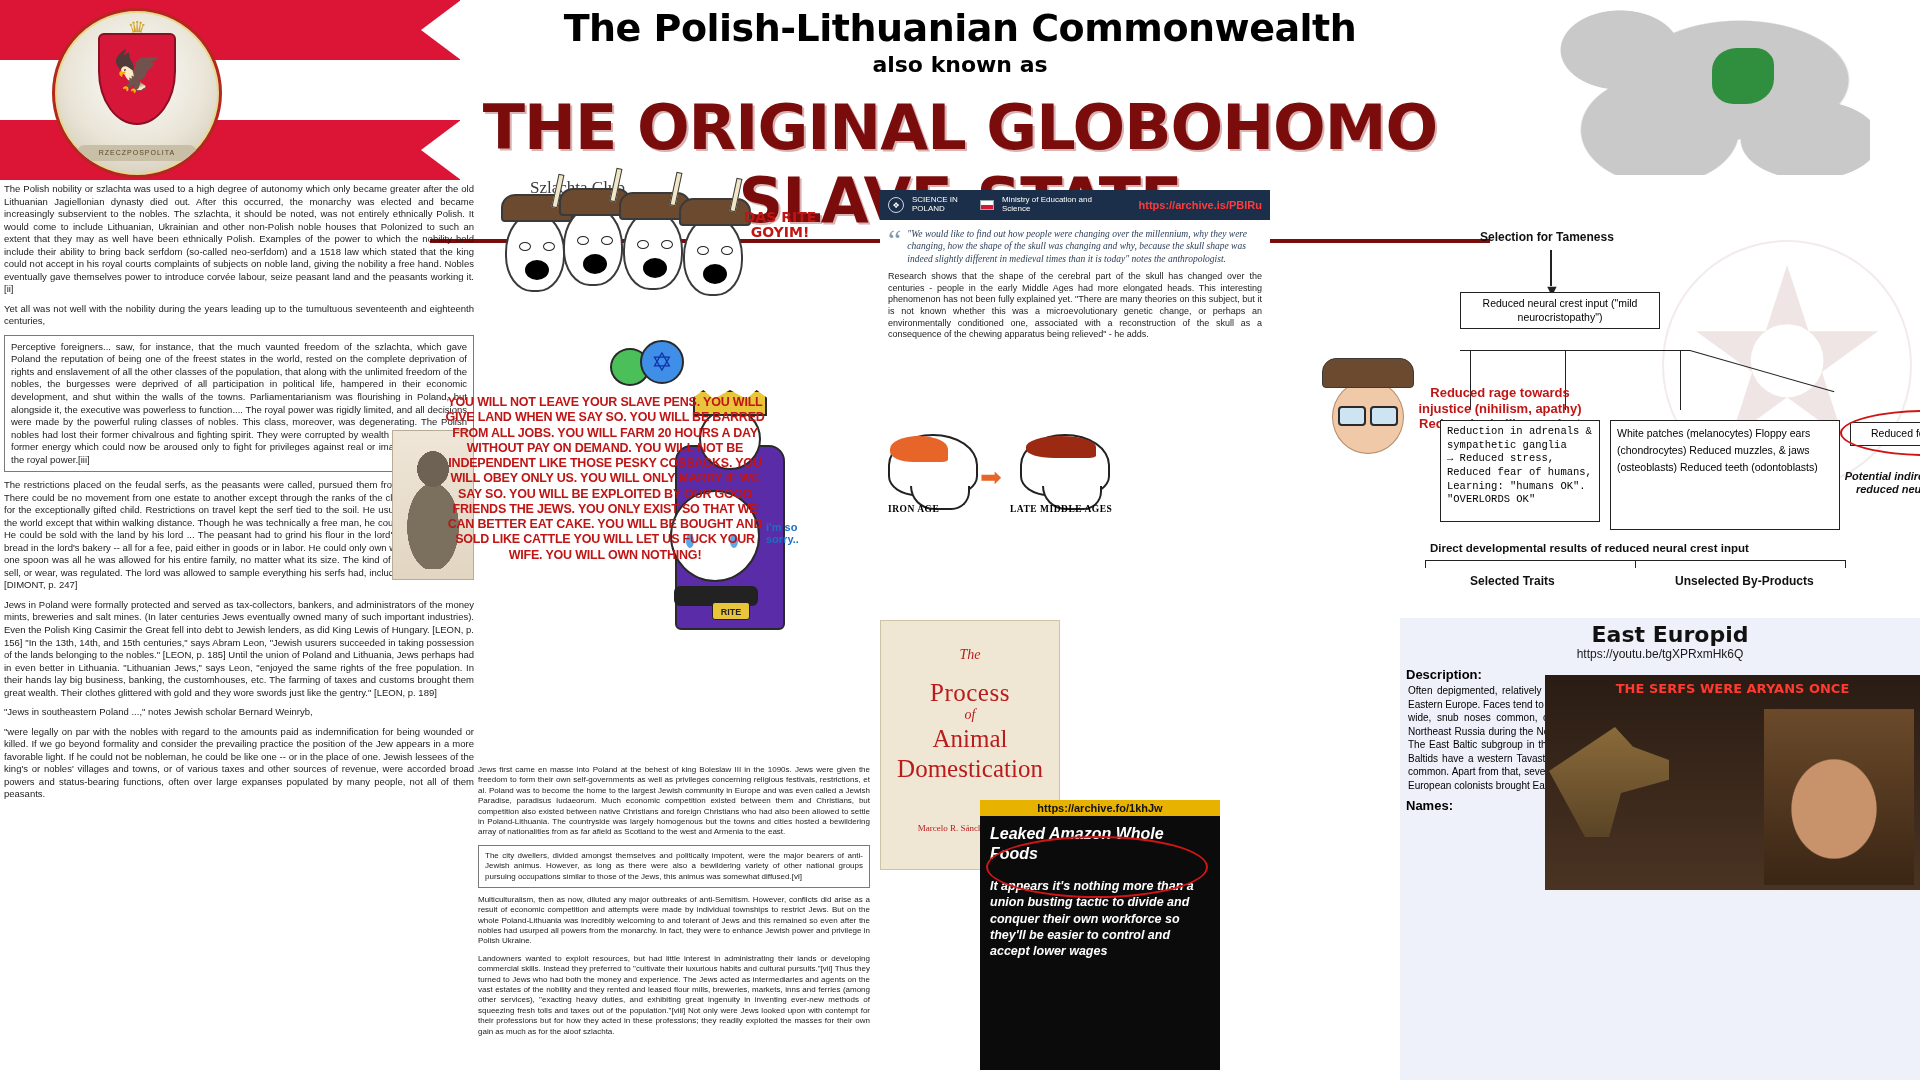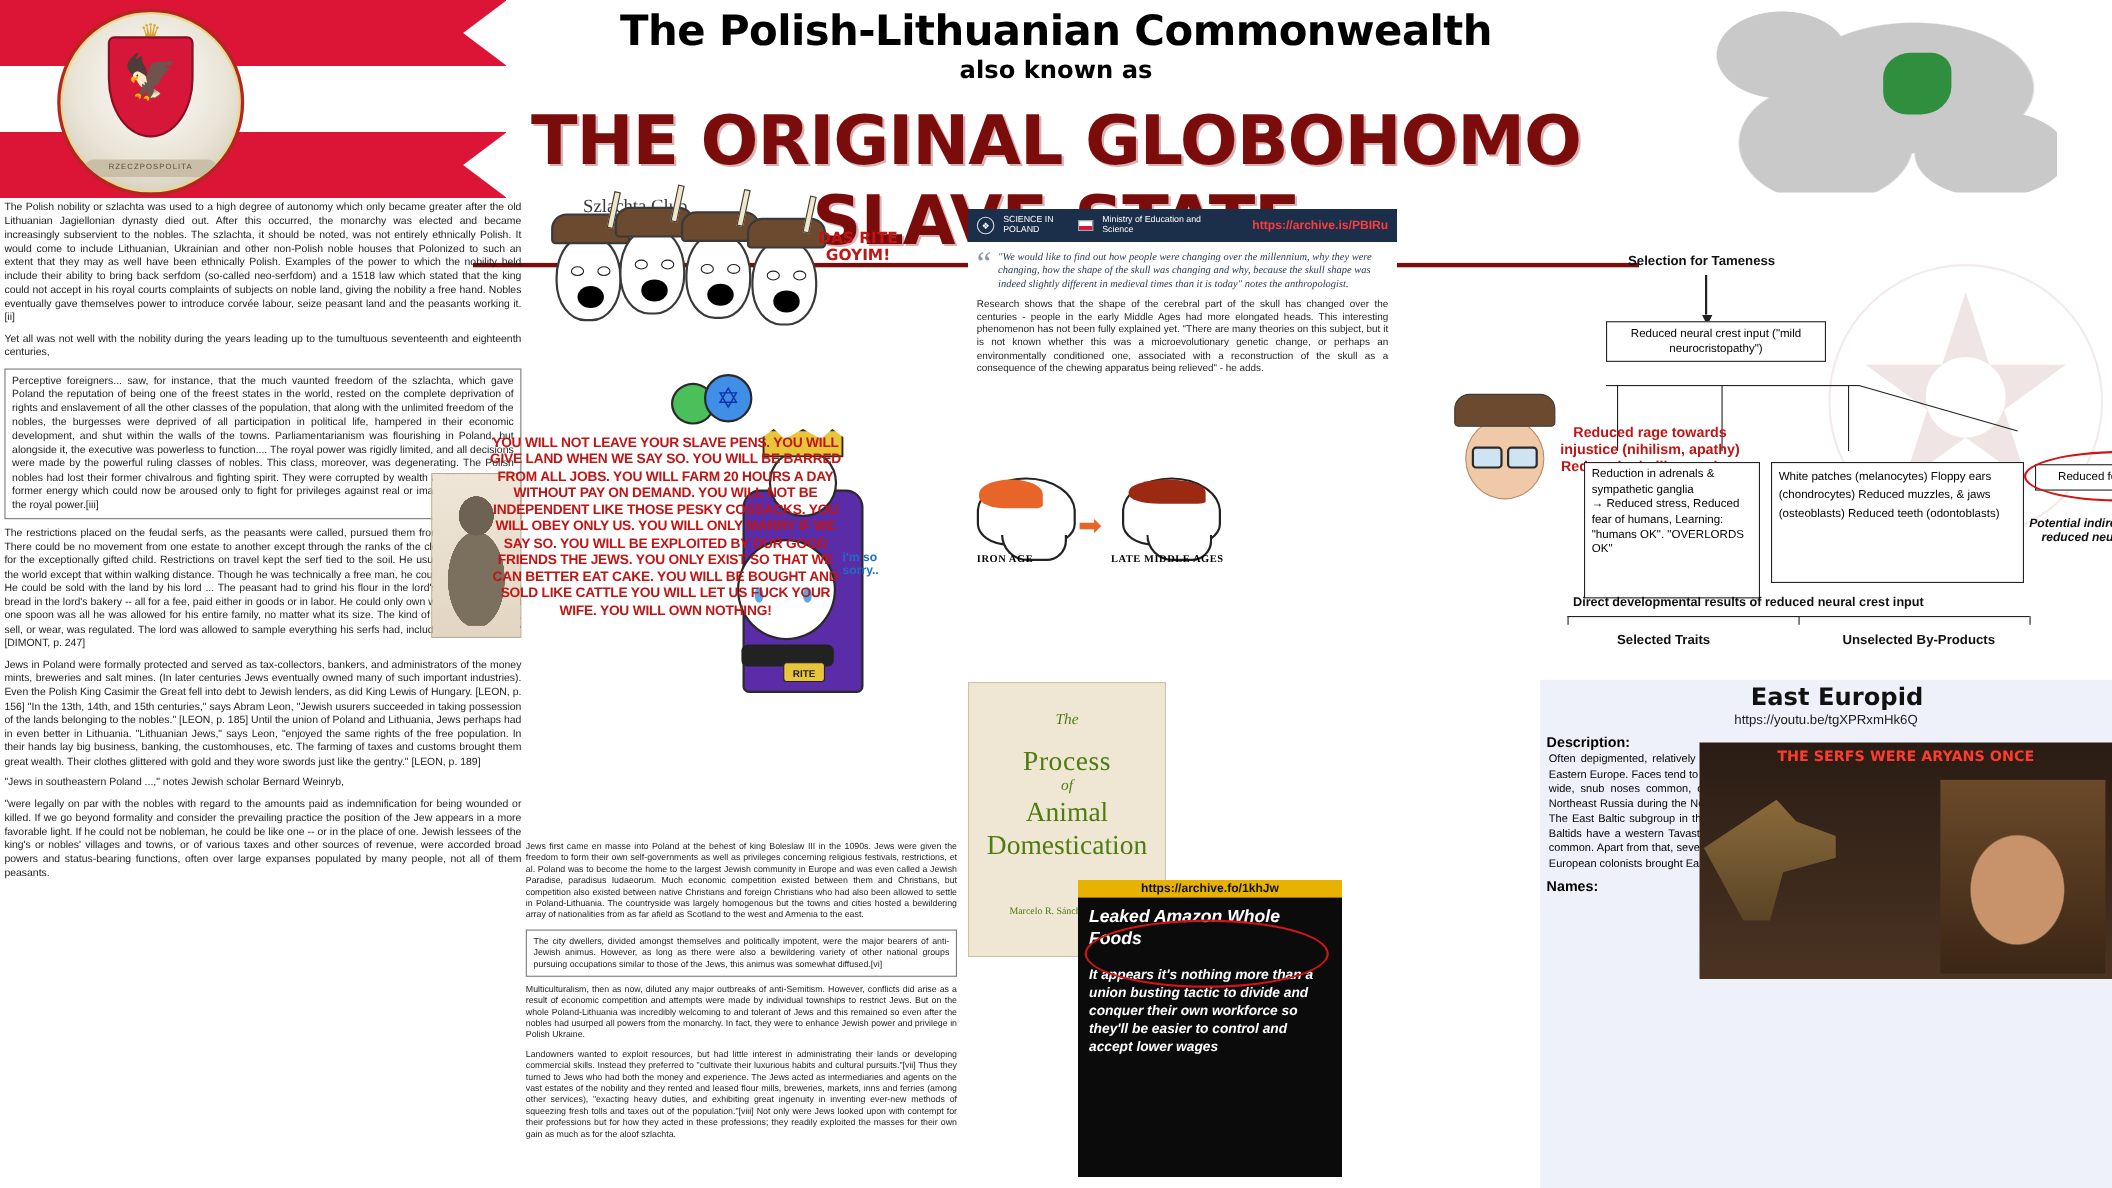--- a/index.html
+++ b/index.html
@@ -206,21 +206,21 @@
   #serf .collar {
     position:absolute; left:14px; top:96px; width:84px; height:20px;
     background:#222; border-radius:6px;
   }
   #serf .tag {
     position:absolute; left:52px; top:112px; width:38px; height:18px;
     background:#e8c53a; border:1px solid #222; border-radius:3px;
     font-size:9px; font-weight:bold; text-align:center; line-height:18px; color:#222;
   }
   #serf .sorry {
-    position:absolute; left:106px; top:12px; width:36px;
+    position:absolute; left:106px; top:32px; width:36px;
     font-size:11px; color:#1a6fc4; font-weight:bold; line-height:1.05;
   }
   #demands {
     position:absolute; left:-60px; top:215px; width:320px;
     text-align:center; color:#c01515;
     font-family:"Liberation Sans", sans-serif;
     font-weight:bold; font-size:12.5px; line-height:1.22;
     letter-spacing:-0.2px;
     z-index:5;
   }
@@ -279,21 +279,21 @@
   }
   #skulls .cap-lbl {
     position:absolute; bottom:-2px; font-size:9.5px; font-weight:bold;
     font-family:"Liberation Serif", serif; letter-spacing:0.5px;
   }
 
   
   #book {
     left:880px; top:620px; width:180px; height:250px;
     background:#efe7d4; border:1px solid #cfc3a6;
-    font-family:"Liberation Serif", serif; text-align:center; color:#4d7c0f;
+    font-family:"Liberation Serif", serif; text-align:center; color:#b91c1c;
     padding-top:26px;
   }
   #book .bt1 { font-size:14px; font-style:italic; }
   #book .bt2 { font-size:25px; margin-top:16px; letter-spacing:0.5px; }
   #book .bt3 { font-size:25px; margin-top:2px; }
   #book .bt4 { font-size:9px; margin-top:40px; }
 
   
   #domest { left:1280px; top:230px; width:640px; height:400px; }
   #domest .pentagram {
@@ -557,21 +557,21 @@
   <div class="dline" style="left:410px; top:120px; width:150px; height:1px; transform:rotate(16deg); transform-origin:left;"></div>
 
   <div id="gates">
     <div class="face"></div>
     <div class="hat"></div>
     <div class="glasses"></div>
   </div>
 
   <div class="dred" style="left:130px; top:155px; width:180px;">Reduced rage towards injustice (nihilism, apathy) Reduced rebellion against masters</div>
 
-  <div class="dbox" style="left:160px; top:190px; width:160px; height:124px; white-space:pre-line;">Reduction in adrenals &amp; sympathetic ganglia
+  <div class="dbox" style="left:160px; top:190px; width:160px; height:102px; white-space:pre-line;font-family:Liberation Mono, monospace;">Reduction in adrenals &amp; sympathetic ganglia
 → Reduced stress, Reduced fear of humans, Learning: "humans OK". "OVERLORDS OK"</div>
 
   <div class="dbox" style="left:330px; top:190px; width:230px; height:110px; line-height:1.6;">White patches (melanocytes) Floppy ears (chondrocytes) Reduced muzzles,  &amp; jaws (osteoblasts) Reduced teeth (odontoblasts)</div>
 
   <div class="dbox" style="left:570px; top:192px; width:150px; text-align:center;">Reduced forebrain size</div>
   <div class="ellipse-red" style="left:560px; top:180px; width:175px; height:46px;"></div>
 
   <div class="dred" style="left:560px; top:240px; width:170px; font-style:italic; font-size:11px; color:#111; font-weight:bold;">Potential indirect side-effect of reduced neural crest input</div>
 
   <div class="dlabel" style="left:150px; top:312px; font-size:11.5px;">Direct developmental results of reduced neural crest input</div>

